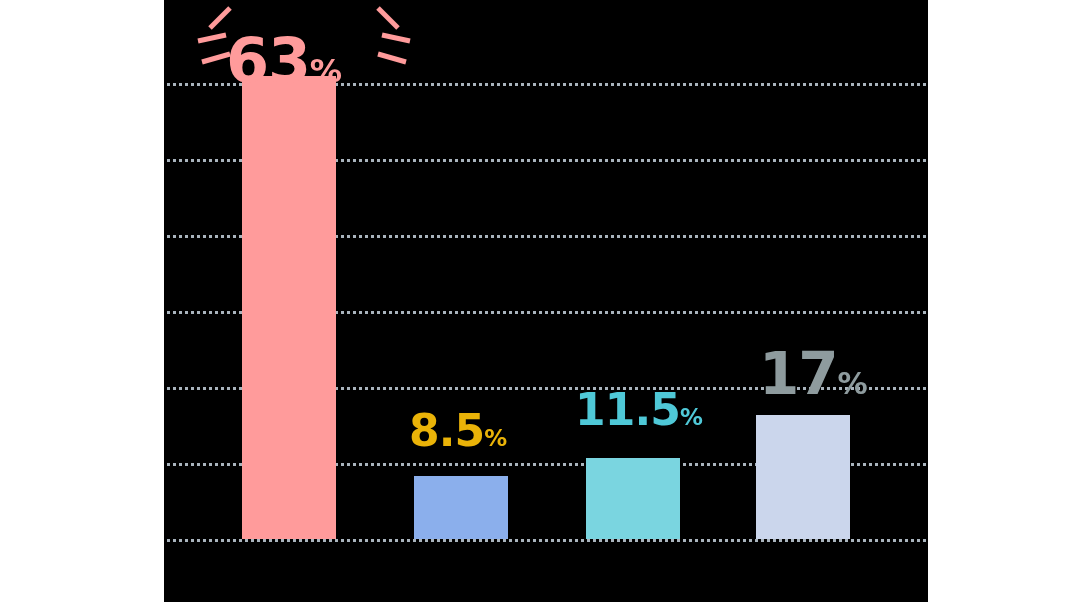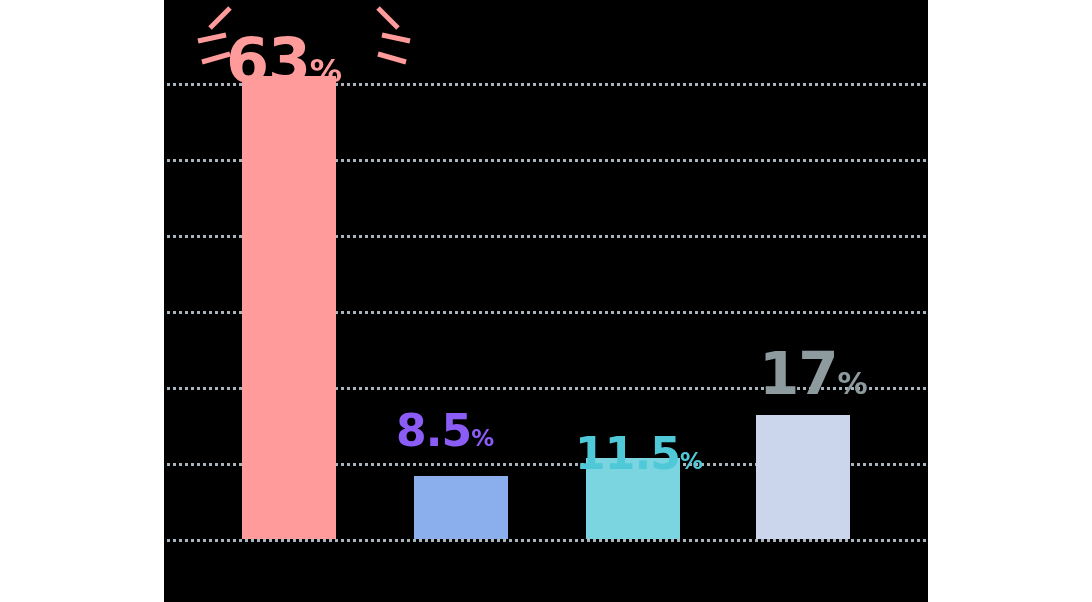--- a/index.html
+++ b/index.html
@@ -105,25 +105,25 @@
     <svg class="burst" width="72" height="62" viewBox="0 0 72 62" style="left:188px; top:4px;">
       <line x1="26" y1="4" x2="46" y2="24" stroke="#ff9b9b" stroke-width="5"></line>
       <line x1="30" y1="31" x2="58" y2="37" stroke="#ff9b9b" stroke-width="5"></line>
       <line x1="26" y1="50" x2="54" y2="58" stroke="#ff9b9b" stroke-width="5"></line>
     </svg>
 
     <div class="value-label" style="left:62px; top:2px; font-size:62px; color:#ff9b9b;margin-top:28px;">
       <span class="num">63</span><span class="pct">%</span>
     </div>
 
-    <div class="value-label" style="left:232px; top:409px; font-size:44px; color:#8b5cf6;">
+    <div class="value-label" style="left:245px; top:409px; font-size:44px; color:#eab308;">
       <span class="num">8.5</span><span class="pct">%</span>
     </div>
 
-    <div class="value-label" style="left:411px; top:388px; font-size:44px; color:#4fc8d7;margin-top:44px;">
+    <div class="value-label" style="left:411px; top:388px; font-size:44px; color:#4fc8d7;">
       <span class="num">11.5</span><span class="pct">%</span>
     </div>
 
     <div class="value-label" style="left:595px; top:345px; font-size:58px; color:#8e9b9e;">
       <span class="num">17</span><span class="pct">%</span>
     </div>
 
   </div>
 </div>
 

